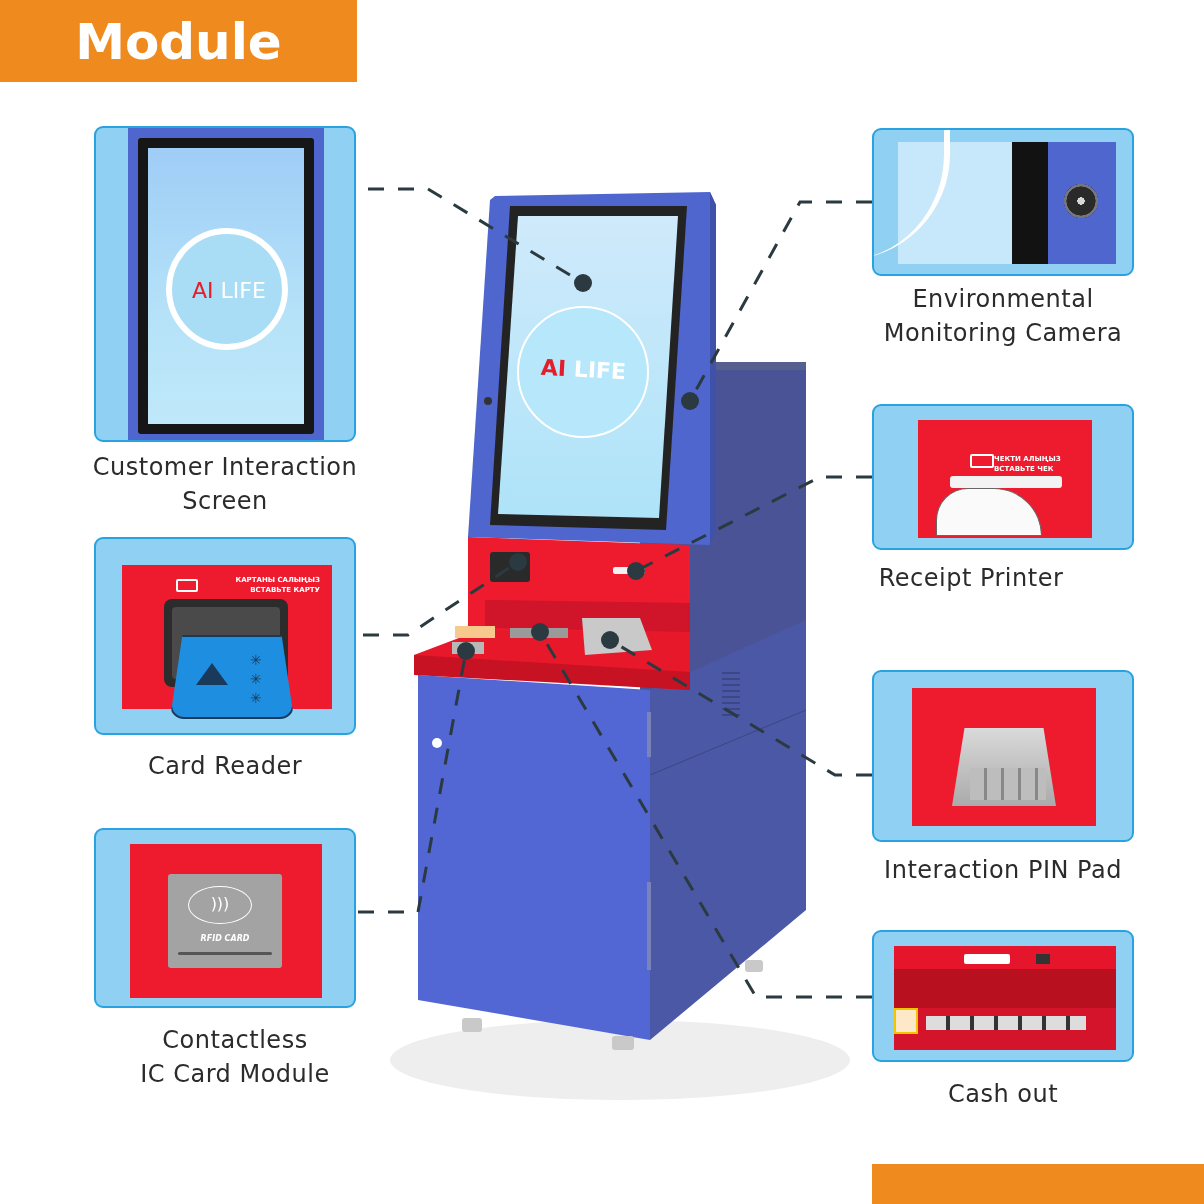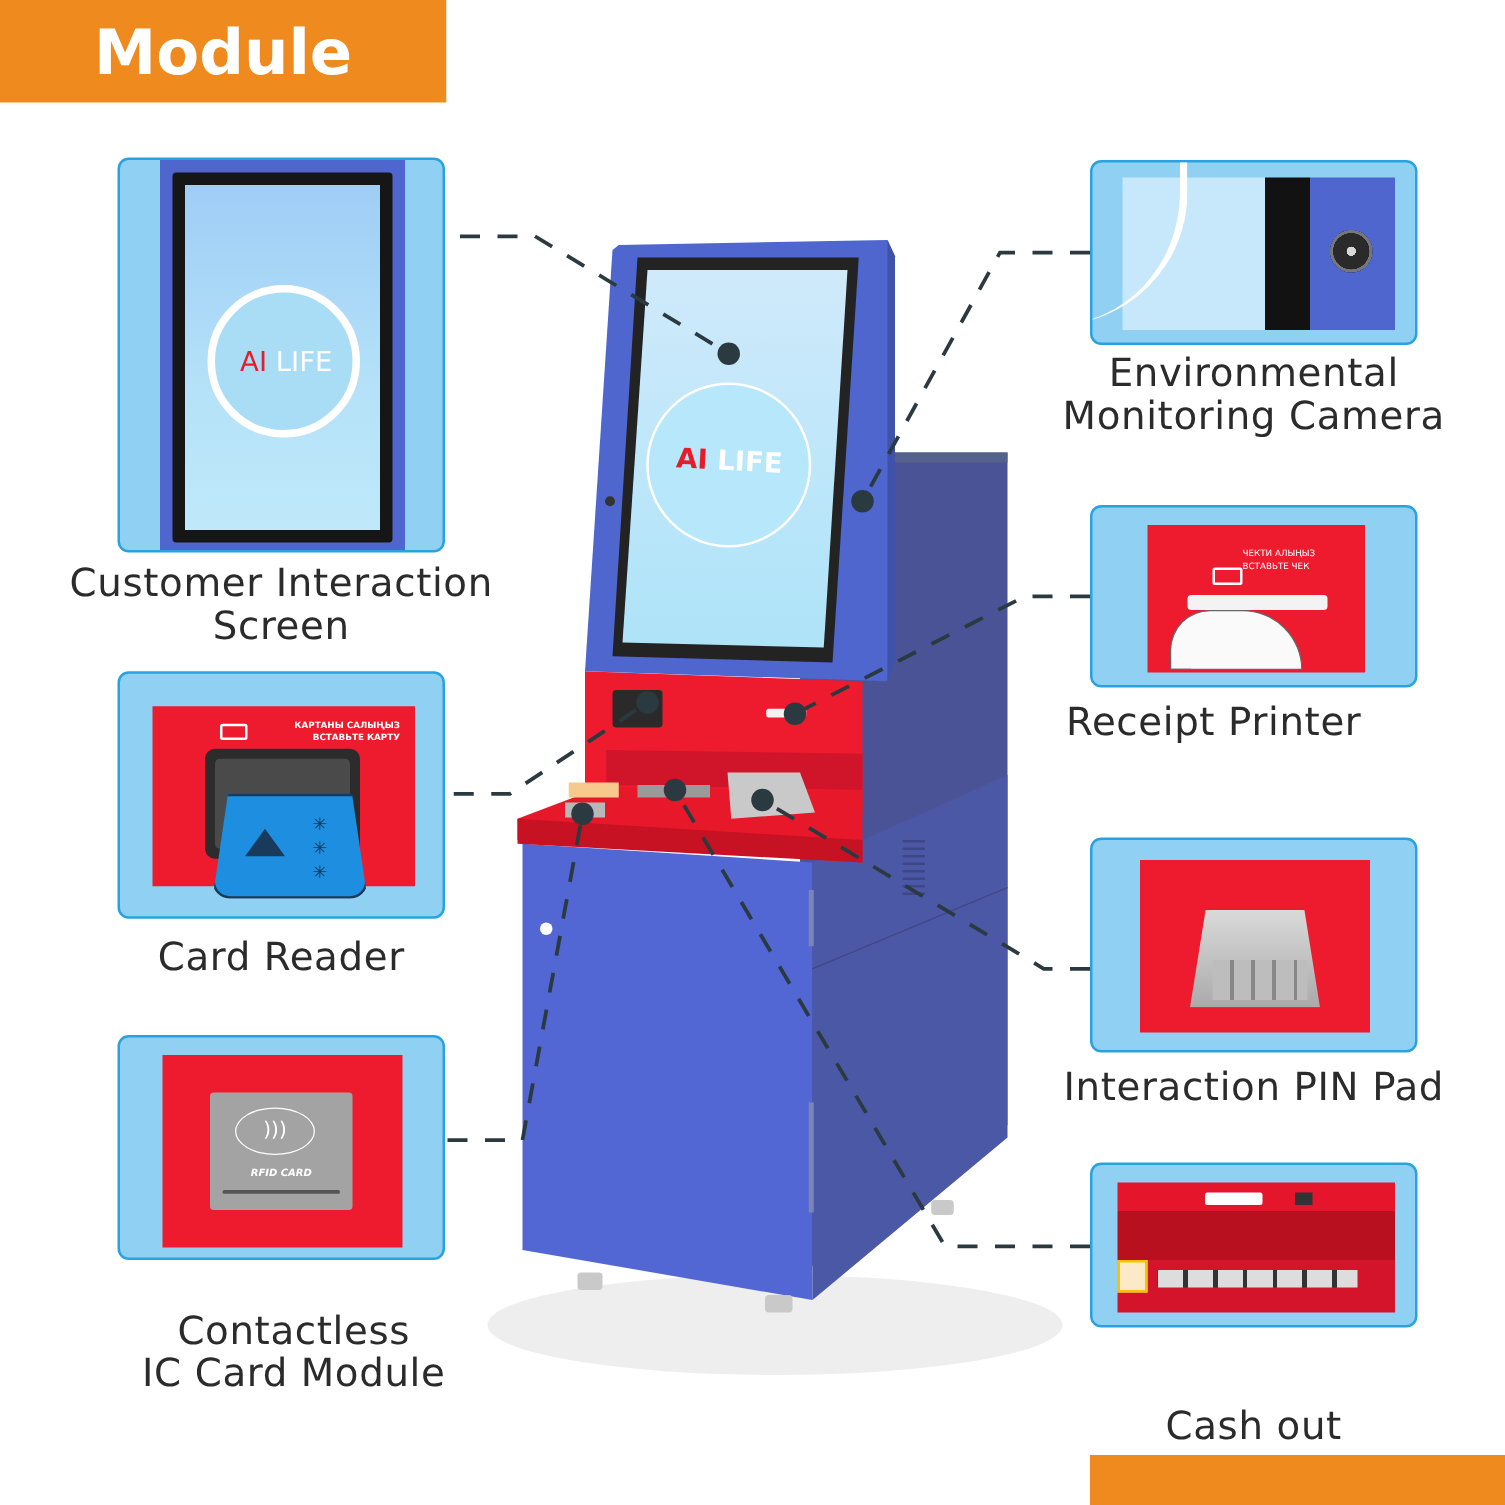--- a/index.html
+++ b/index.html
@@ -6,21 +6,21 @@
   body { width:1204px; height:1204px; position:relative; background:#ffffff; overflow:hidden;
          font-family:"DejaVu Sans","Liberation Sans",sans-serif; color:#2b2b2b; }
   .abs { position:absolute; }
   
   .banner { left:0; top:0; width:357px; height:82px; background:#ee8a1e; }
   .banner-text { left:0; top:0; width:357px; height:82px; text-align:center; line-height:84px;
                  color:#fff; font-weight:bold; font-size:50px; }
   .footer-bar { left:872px; top:1164px; width:332px; height:40px; background:#ee8a1e; }
   
   .card { background:#8fd0f3; border:2px solid #29a3df; border-radius:9px; box-sizing:border-box; overflow:hidden; }
-  .label { text-align:center; font-size:31px; line-height:34px; color:#2b2b2b; letter-spacing:0.5px; }
+  .label { text-align:center; font-size:24px; line-height:34px; color:#2b2b2b; letter-spacing:0.5px; }
   .red { background:#ee1b2e; }
   
   #leaders { left:0; top:0; width:1204px; height:1204px; pointer-events:none; }
   .dot { fill:#2b3a40; }
   .line { stroke:#2b3a40; stroke-width:3; stroke-dasharray:16 14; fill:none; }
   .ai-red { color:#e51c2a; font-weight:bold; }
   .ai-white { color:#fff; }
 </style>
 </head>
 <body>
@@ -137,21 +137,21 @@
   <div class="abs" style="left:190px;top:54px;width:34px;height:34px;border-radius:50%;background:radial-gradient(circle,#d8d8d8 0 15%,#2a2a2a 16% 60%,#777 61% 70%,#222 71%);"></div>
 </div>
 <div class="abs label" style="left:840px;top:282px;width:326px;">
   <div>Environmental</div>
   <div>Monitoring Camera</div>
 </div>
 
 <div class="abs card" style="left:872px;top:404px;width:262px;height:146px;">
   <div class="abs red" style="left:44px;top:14px;width:174px;height:118px;"></div>
   <div class="abs" style="left:96px;top:48px;width:20px;height:10px;border:2px solid #fff;border-radius:2px;"></div>
-  <div class="abs" style="left:120px;top:32px;width:90px;color:#fff;font-size:7px;font-weight:normal;line-height:10px;">
+  <div class="abs" style="left:120px;top:48px;width:90px;color:#fff;font-size:7px;font-weight:bold;line-height:10px;">
     <div>ЧЕКТИ АЛЫҢЫЗ</div>
     <div>ВСТАВЬТЕ ЧЕК</div>
   </div>
   <div class="abs" style="left:76px;top:70px;width:112px;height:12px;background:#f3f3f3;border-radius:3px;"></div>
   <div class="abs" style="left:62px;top:82px;width:104px;height:46px;background:#fafafa;border:1px solid #666;border-radius:40px 60px 0 0;"></div>
 </div>
 <div class="abs label" style="left:808px;top:561px;width:326px;">
   <div>Receipt Printer</div>
 </div>
 
@@ -181,27 +181,27 @@
   <div>Interaction PIN Pad</div>
 </div>
 
 <div class="abs card" style="left:94px;top:828px;width:262px;height:180px;">
   <div class="abs red" style="left:34px;top:14px;width:192px;height:154px;"></div>
   <div class="abs" style="left:72px;top:44px;width:114px;height:94px;background:#a3a3a3;border-radius:3px;"></div>
   <div class="abs" style="left:92px;top:56px;width:62px;height:36px;border:1.5px solid #fff;border-radius:50%;color:#fff;font-size:16px;line-height:34px;text-align:center;">)))</div>
   <div class="abs" style="left:72px;top:104px;width:114px;text-align:center;color:#fff;font-size:8px;font-weight:bold;font-style:italic;">RFID CARD</div>
   <div class="abs" style="left:82px;top:122px;width:94px;height:3px;background:#555;border-radius:2px;"></div>
 </div>
-<div class="abs label" style="left:60px;top:1048px;width:350px;">
+<div class="abs label" style="left:60px;top:1023px;width:350px;">
   <div>Contactless</div>
   <div>IC Card Module</div>
 </div>
 
 <div class="abs card" style="left:872px;top:930px;width:262px;height:132px;">
   <div class="abs" style="left:20px;top:14px;width:222px;height:104px;background:linear-gradient(180deg,#e5162b 0 22%,#b8101f 22% 60%,#d4142a 60%);"></div>
   <div class="abs" style="left:90px;top:22px;width:46px;height:10px;background:#ffffff;border-radius:2px;"></div>
   <div class="abs" style="left:162px;top:22px;width:14px;height:10px;background:#333;"></div>
   <div class="abs" style="left:52px;top:84px;width:160px;height:14px;background:repeating-linear-gradient(90deg,#dddddd 0 20px,#333 20px 24px);"></div>
   <div class="abs" style="left:20px;top:76px;width:20px;height:22px;background:#fde9c8;border:2px solid #f3c400;"></div>
 </div>
-<div class="abs label" style="left:840px;top:1124px;width:326px;">
+<div class="abs label" style="left:840px;top:1077px;width:326px;">
   <div>Cash out</div>
 </div>
 
 </body></html>

